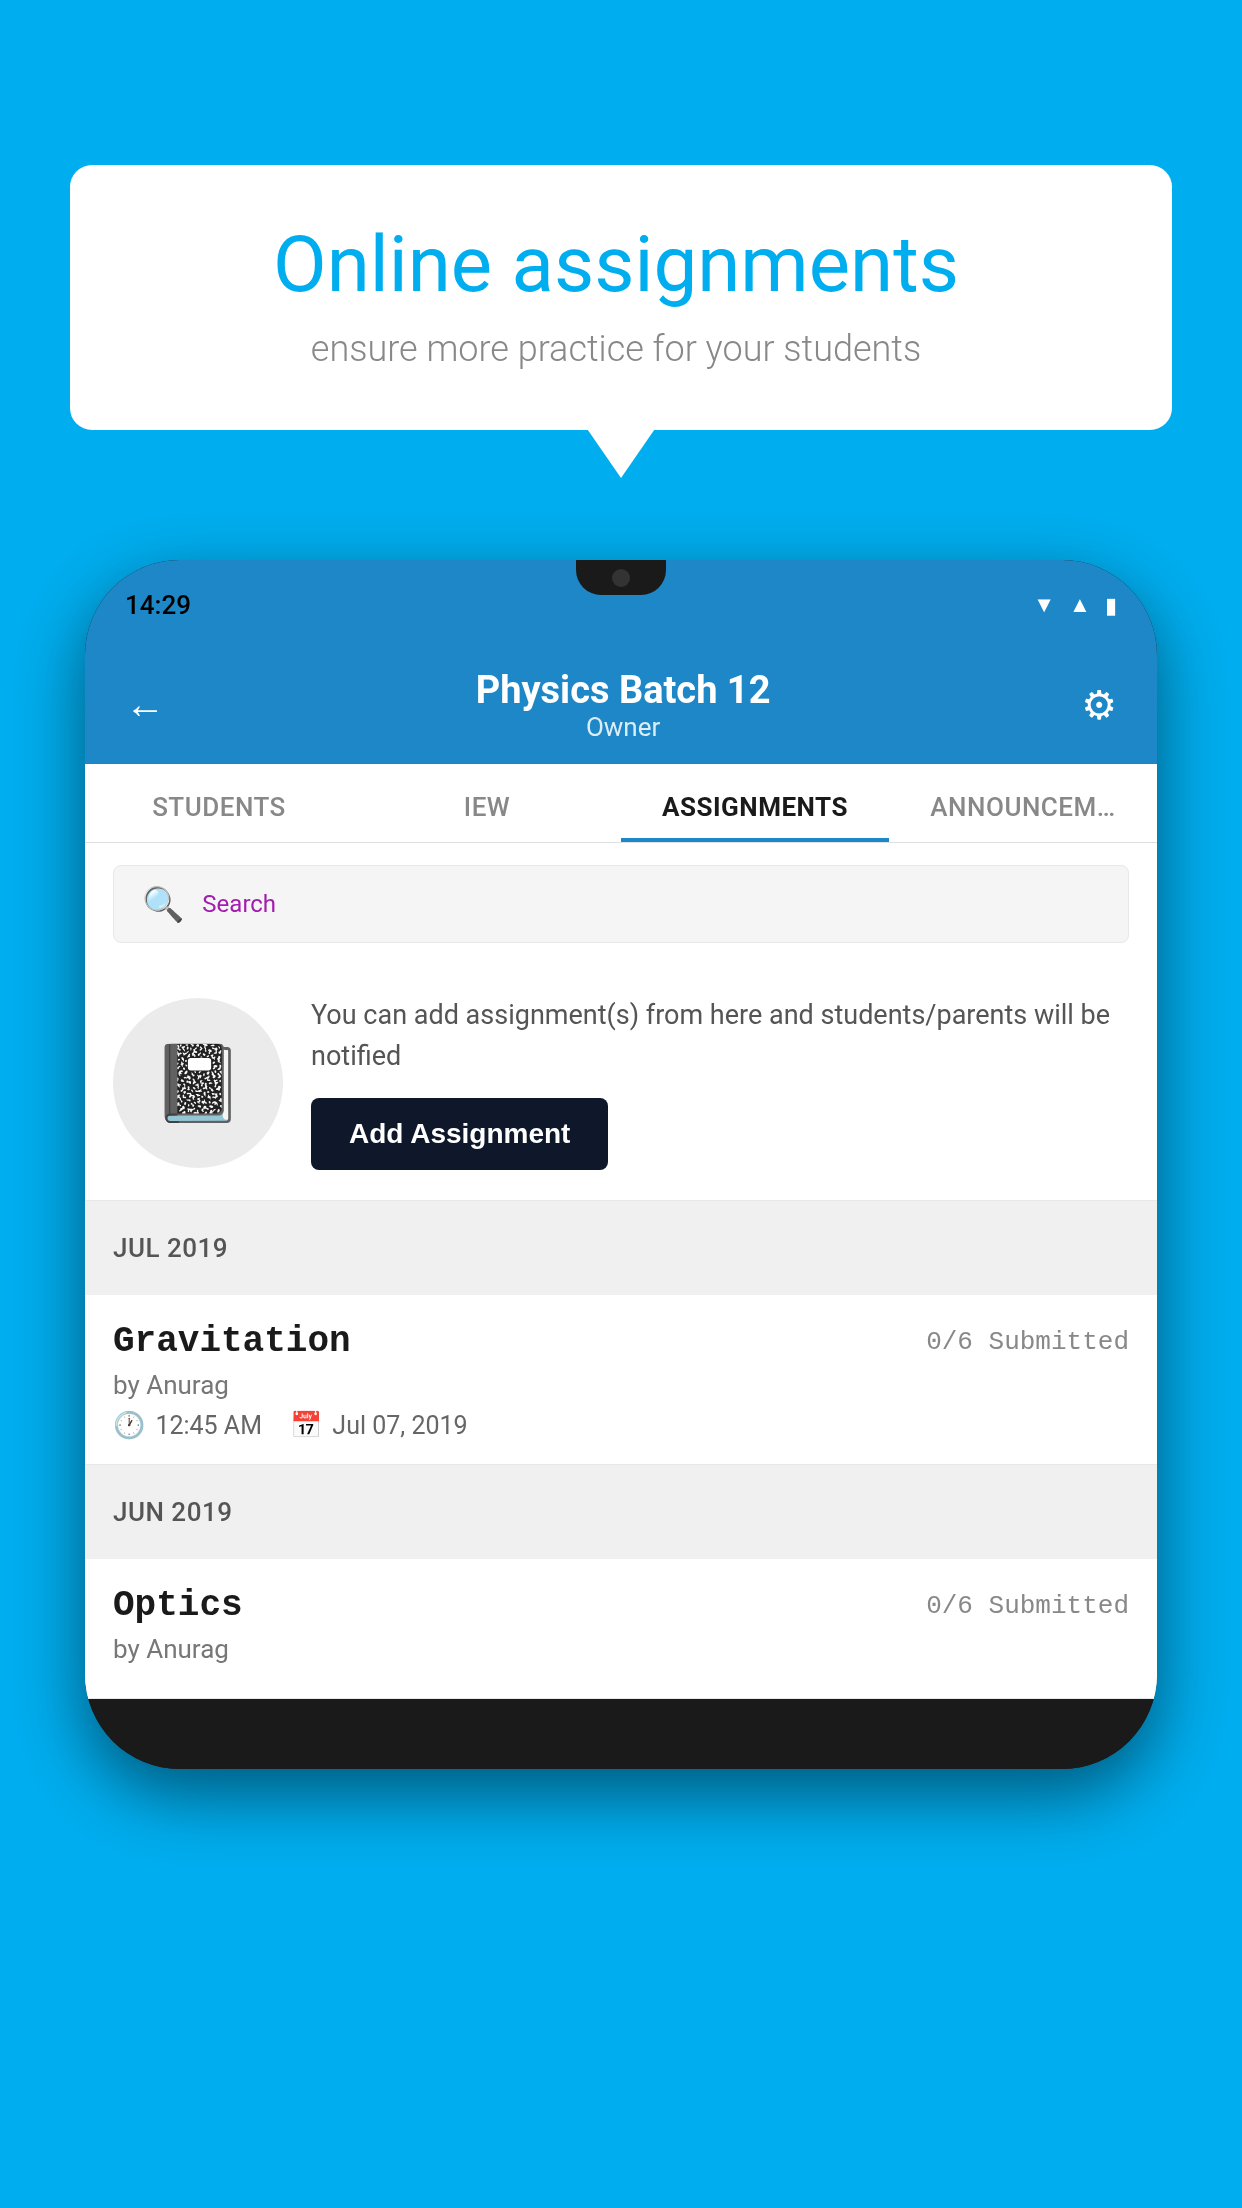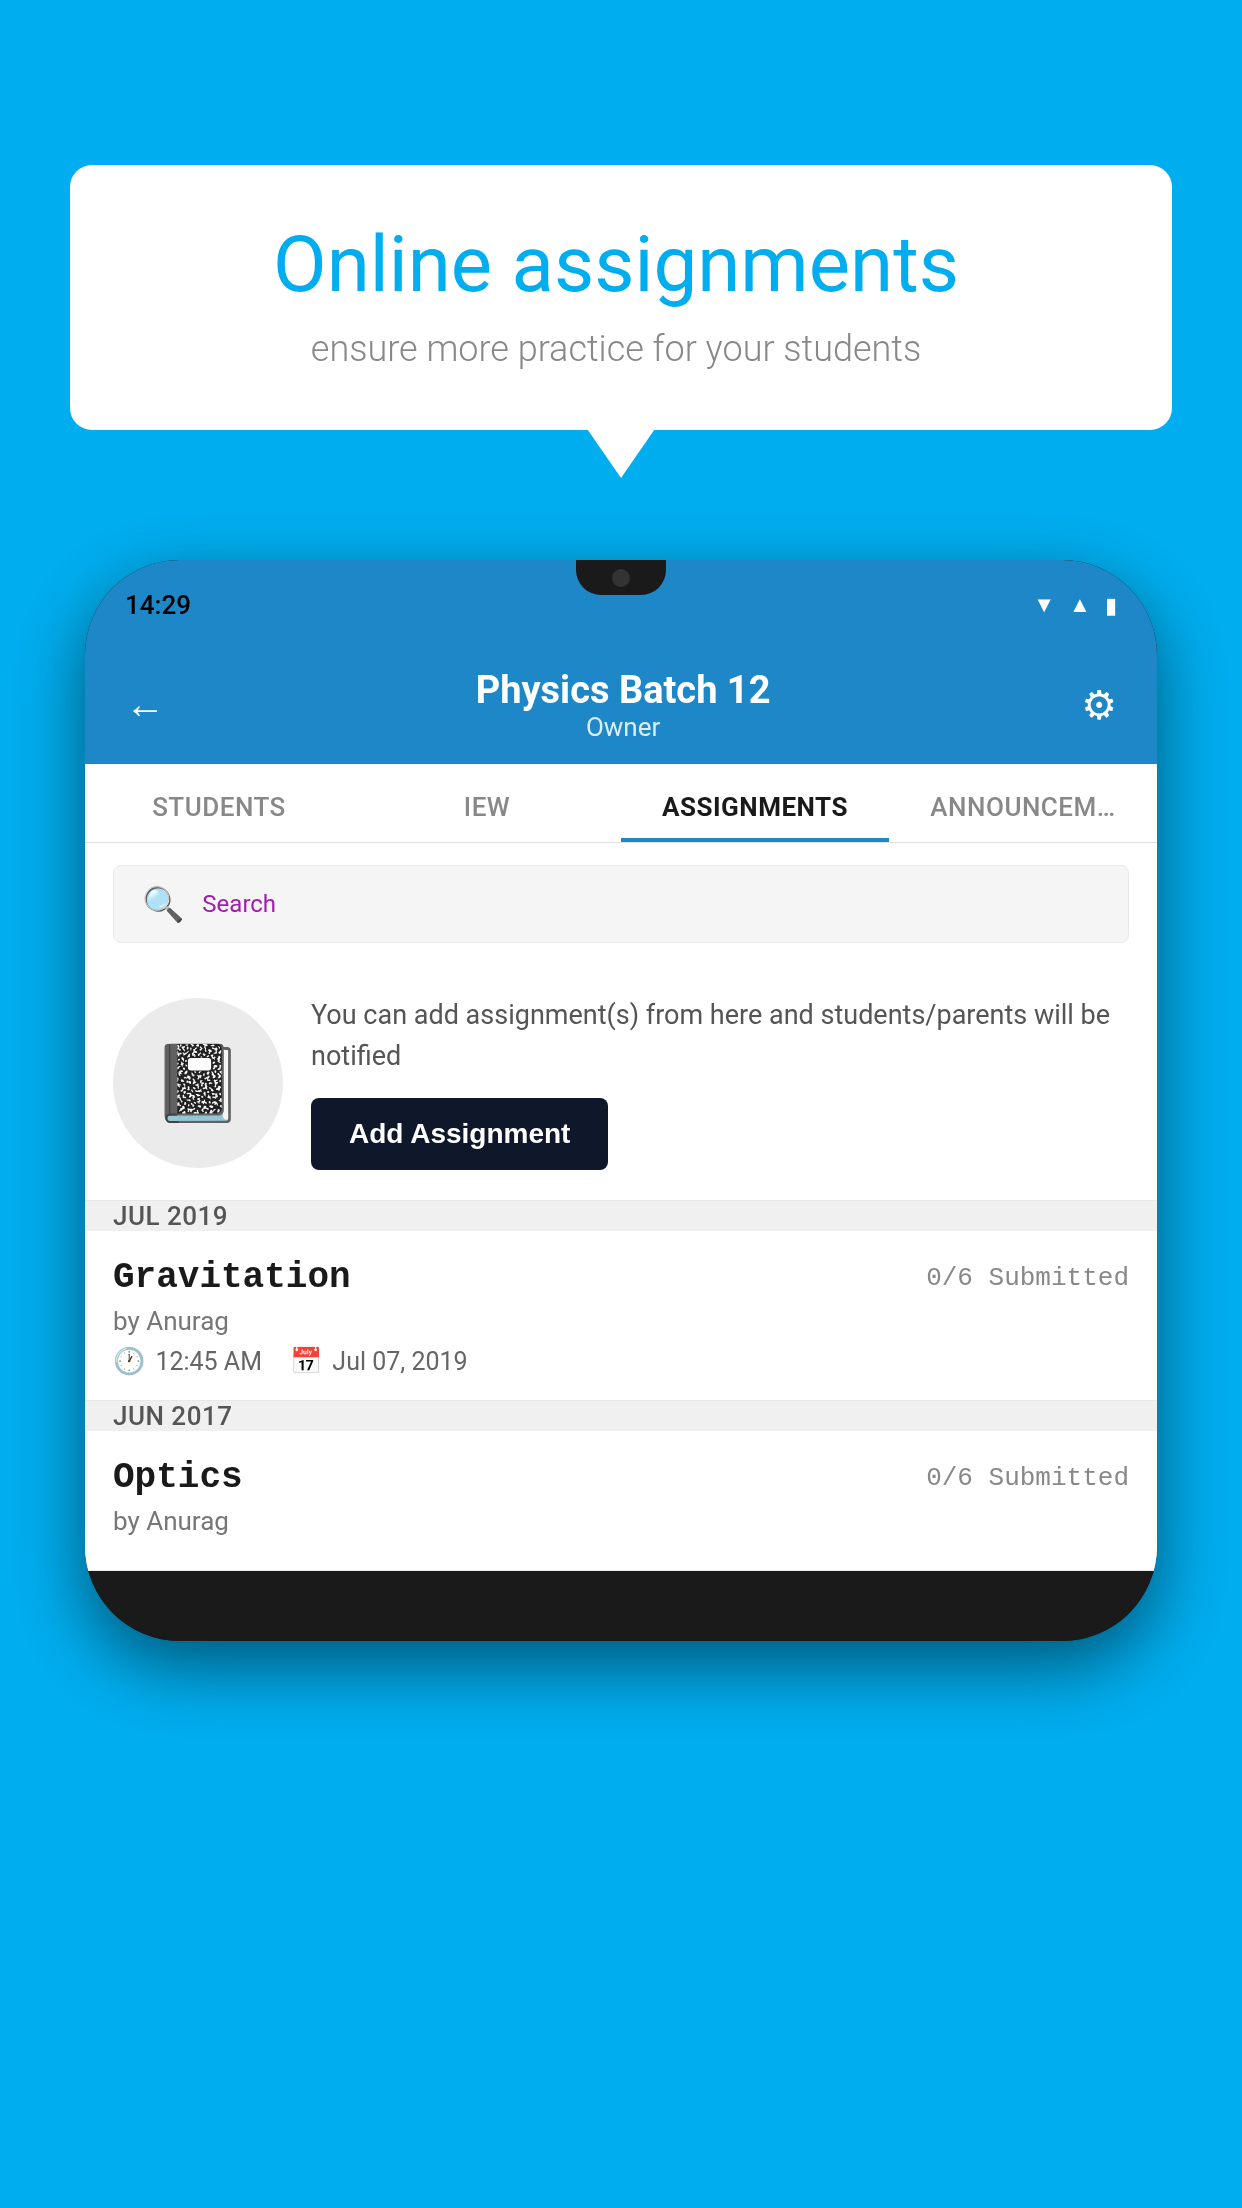--- a/index.html
+++ b/index.html
@@ -270,21 +270,21 @@
       border-radius: 8px;
       padding: 20px 38px;
       font-size: 28px;
       font-weight: 600;
       cursor: pointer;
     }
 
     
     .section-header {
       background: #f0f0f0;
-      padding: 0 28px;
+      padding: 32px 28px;
       color: #555;
       font-size: 26px;
       font-weight: 500;
       letter-spacing: 0.5px;
     }
 
     
     .assignment-item {
       background: white;
       padding: 26px 28px 24px;
@@ -415,21 +415,21 @@
             <span class="meta-icon">🕐</span>
             <span>12:45 AM</span>
           </div>
           <div class="meta-item">
             <span class="meta-icon">📅</span>
             <span>Jul 07, 2019</span>
           </div>
         </div>
       </div>
 
-      <div class="section-header">JUN 2017</div>
+      <div class="section-header">JUN 2019</div>
       <div class="assignment-item">
         <div class="assignment-top-row">
           <span class="assignment-title">Optics</span>
           <span class="assignment-submitted">0/6 Submitted</span>
         </div>
         <div class="assignment-author">by Anurag</div>
       </div>
 
     </div>
 

